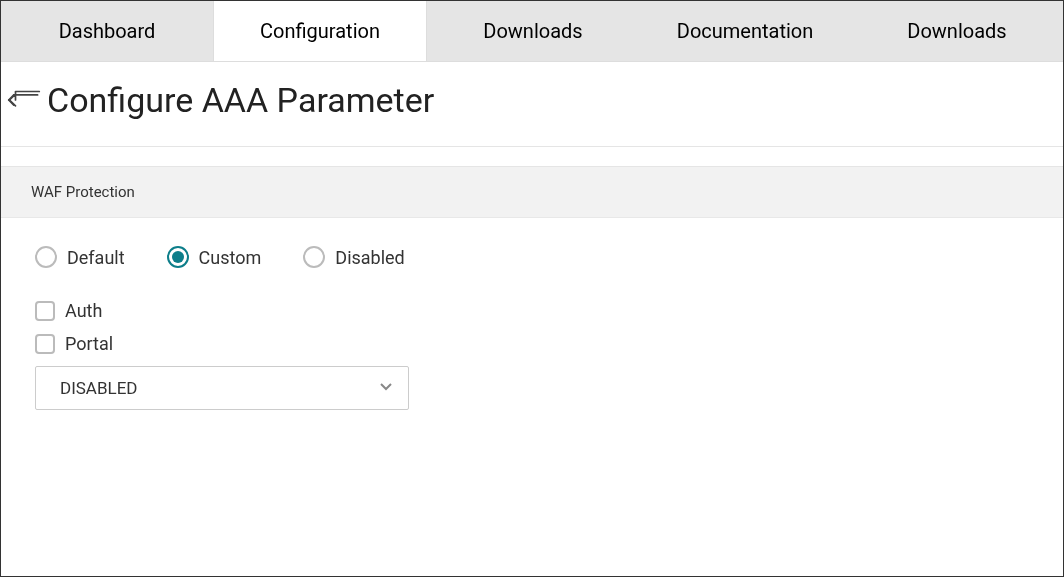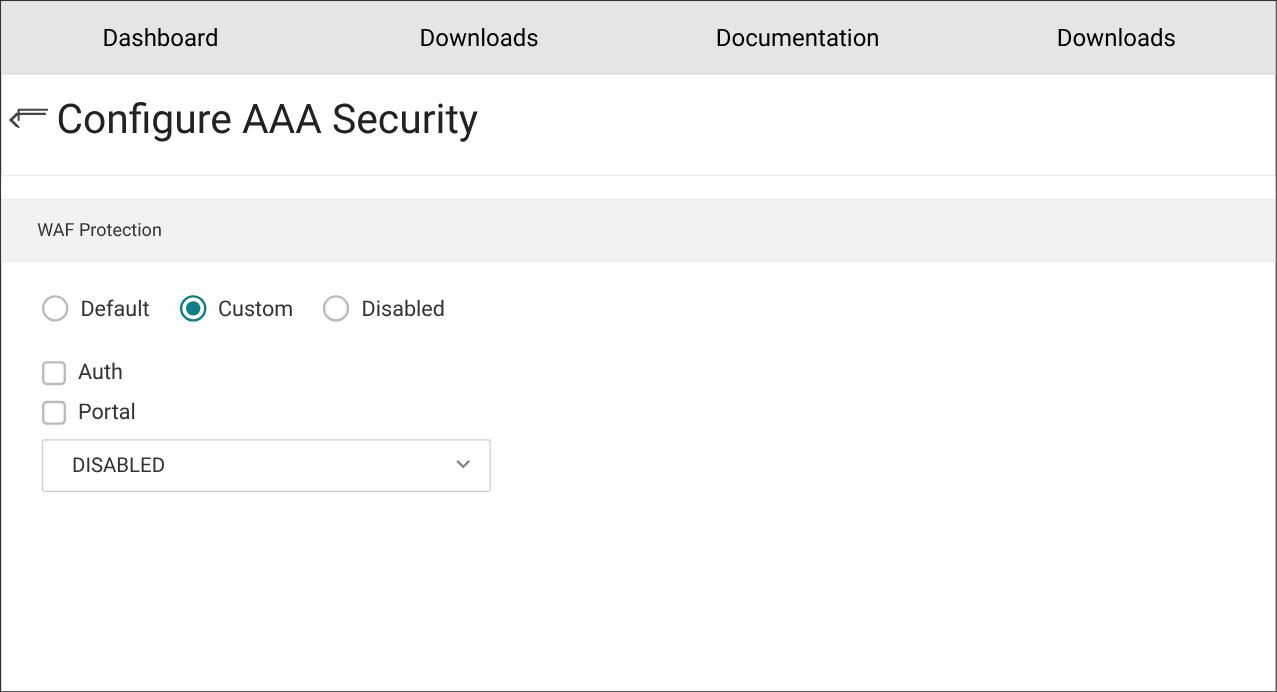--- a/index.html
+++ b/index.html
@@ -64,21 +64,21 @@
     font-size: 15px;
     color: #333;
     border-bottom: 1px solid #e8e8e8;
   }
   .section-body {
     padding: 28px 34px 10px 34px;
   }
   .radio-row {
     display: flex;
     align-items: flex-start;
-    gap: 25px;
+    gap: 42px;
     margin-bottom: 32px;
   }
   .radio-item {
     display: flex;
     align-items: center;
     gap: 10px;
     cursor: pointer;
   }
   .radio-circle {
     width: 22px;
@@ -149,36 +149,37 @@
     font-size: 17px;
     color: #333;
   }
   .chevron svg { width: 16px; height: 16px; stroke: #888; fill: none; }
 </style>
 </head>
 <body>
 
 <div class="tabs">
   <div class="tab">Dashboard</div>
+  <div class="tab active">Configuration</div>
   <div class="tab">Downloads</div>
   <div class="tab">Documentation</div>
   <div class="tab">Downloads</div>
 </div>
 
 <div class="header-row">
   <div class="back-icon">
     <svg viewBox="0 0 40 24" fill="none" stroke-width="2">
       <path d="M38 8 L10 8 L10 18 M3 18 L10 11 M3 18 L10 25" stroke-linecap="round" stroke-linejoin="round" transform="translate(0,-6)"></path>
       <path d="M36 6 L8 6" stroke-linecap="round"></path>
       <path d="M8 6 L2 12" stroke-linecap="round"></path>
       <path d="M8 18 L2 12" stroke-linecap="round"></path>
       <path d="M8 6 L8 0" stroke="none"></path>
     </svg>
   </div>
-  <h1 class="page-title">Configure AAA Security</h1>
+  <h1 class="page-title">Configure AAA Parameter</h1>
 </div>
 
 <div class="spacer-band"></div>
 
 <div class="section-header">WAF Protection</div>
 
 <div class="section-body">
 
   <div class="radio-row">
     <div class="radio-item">

